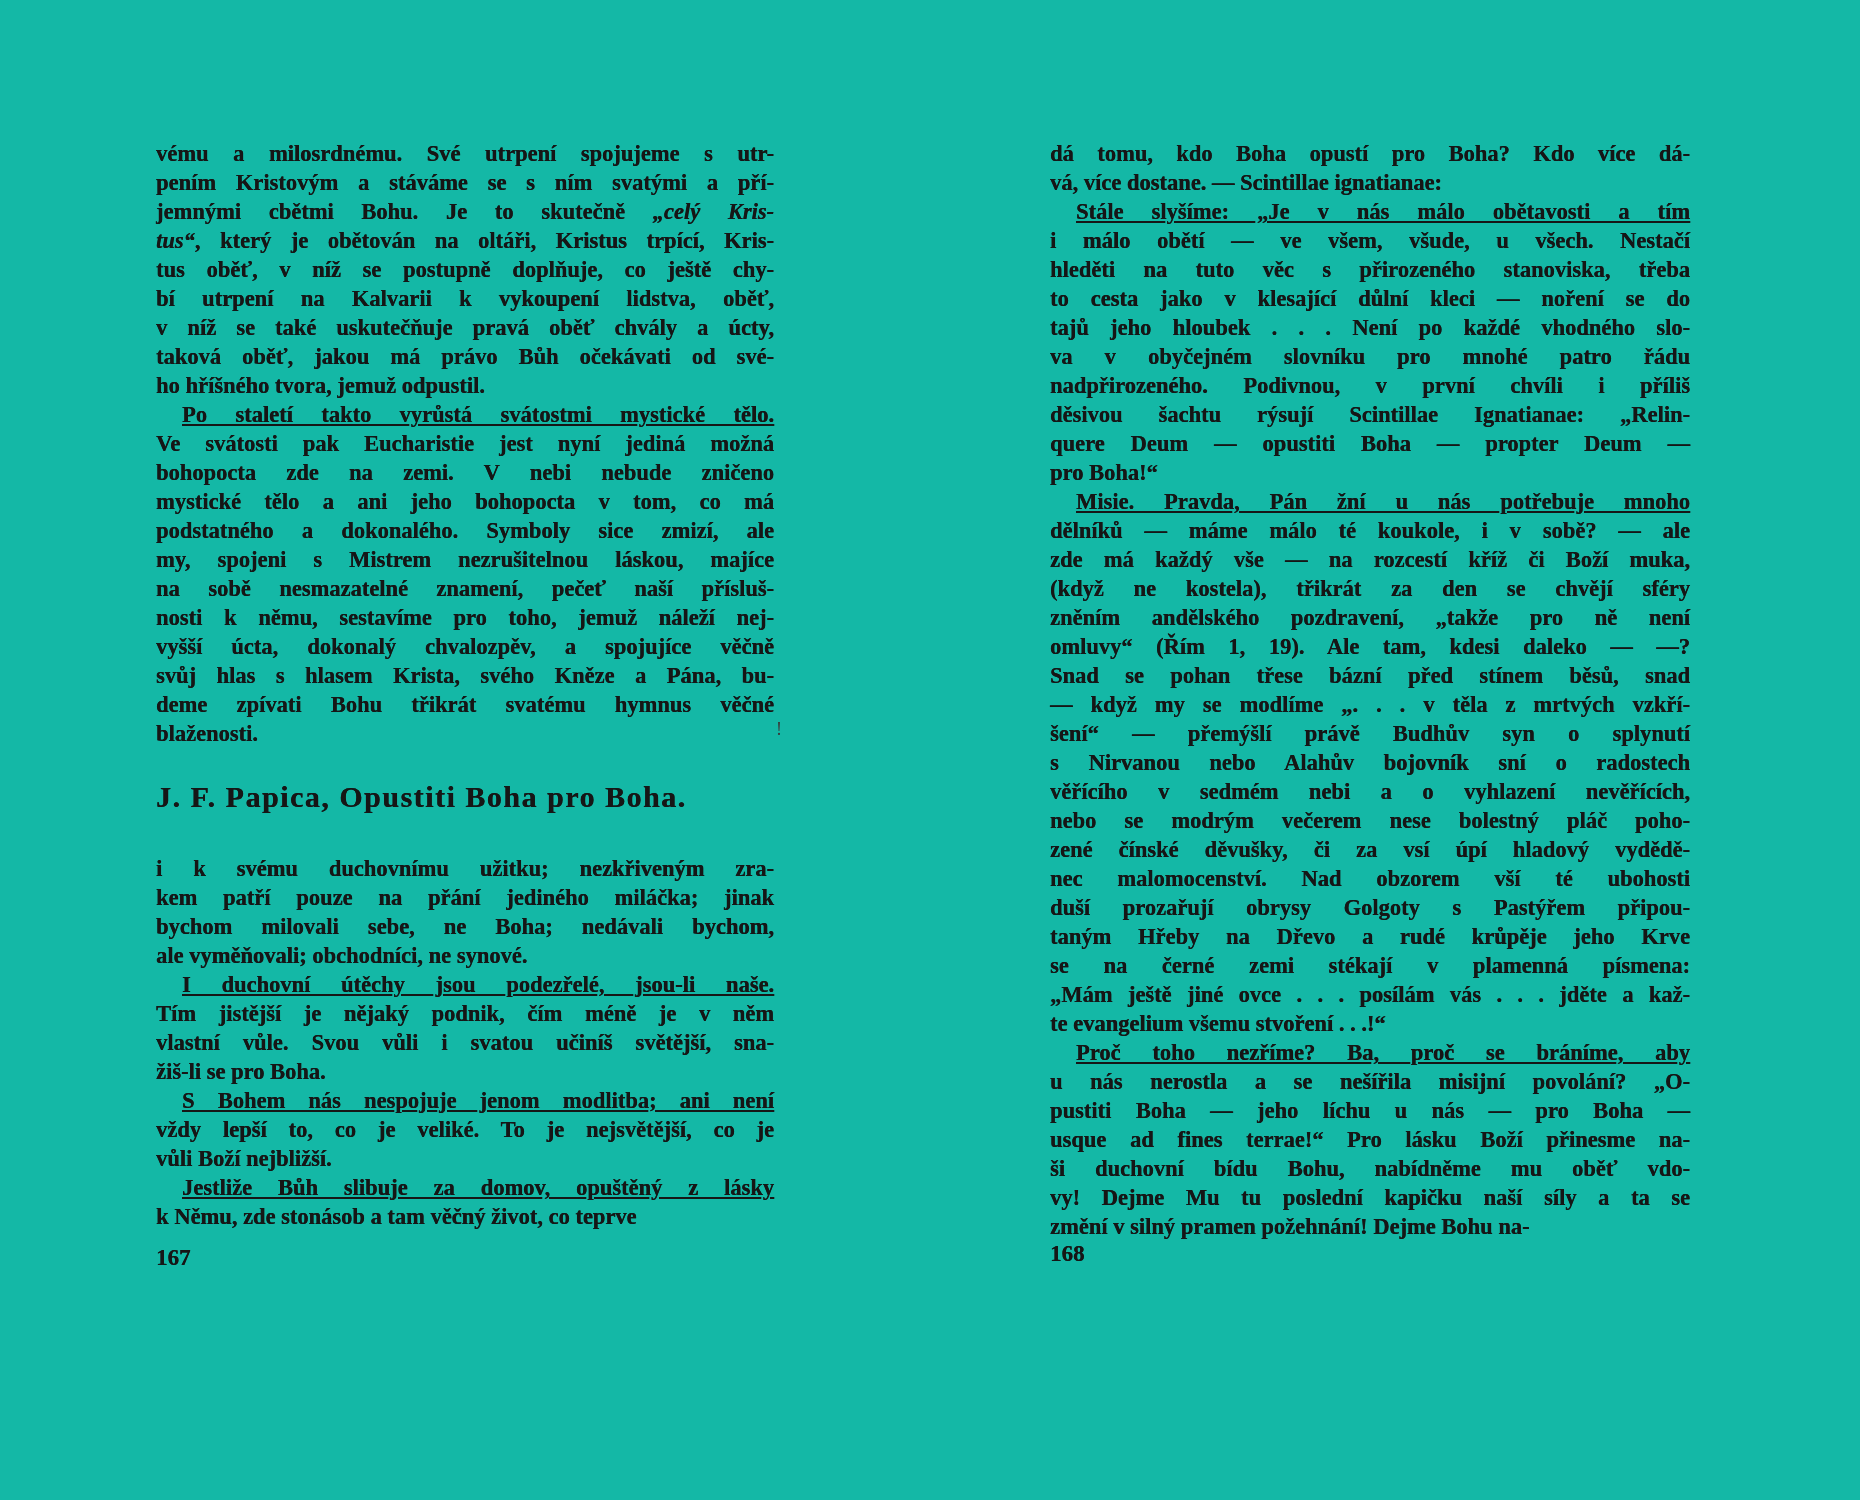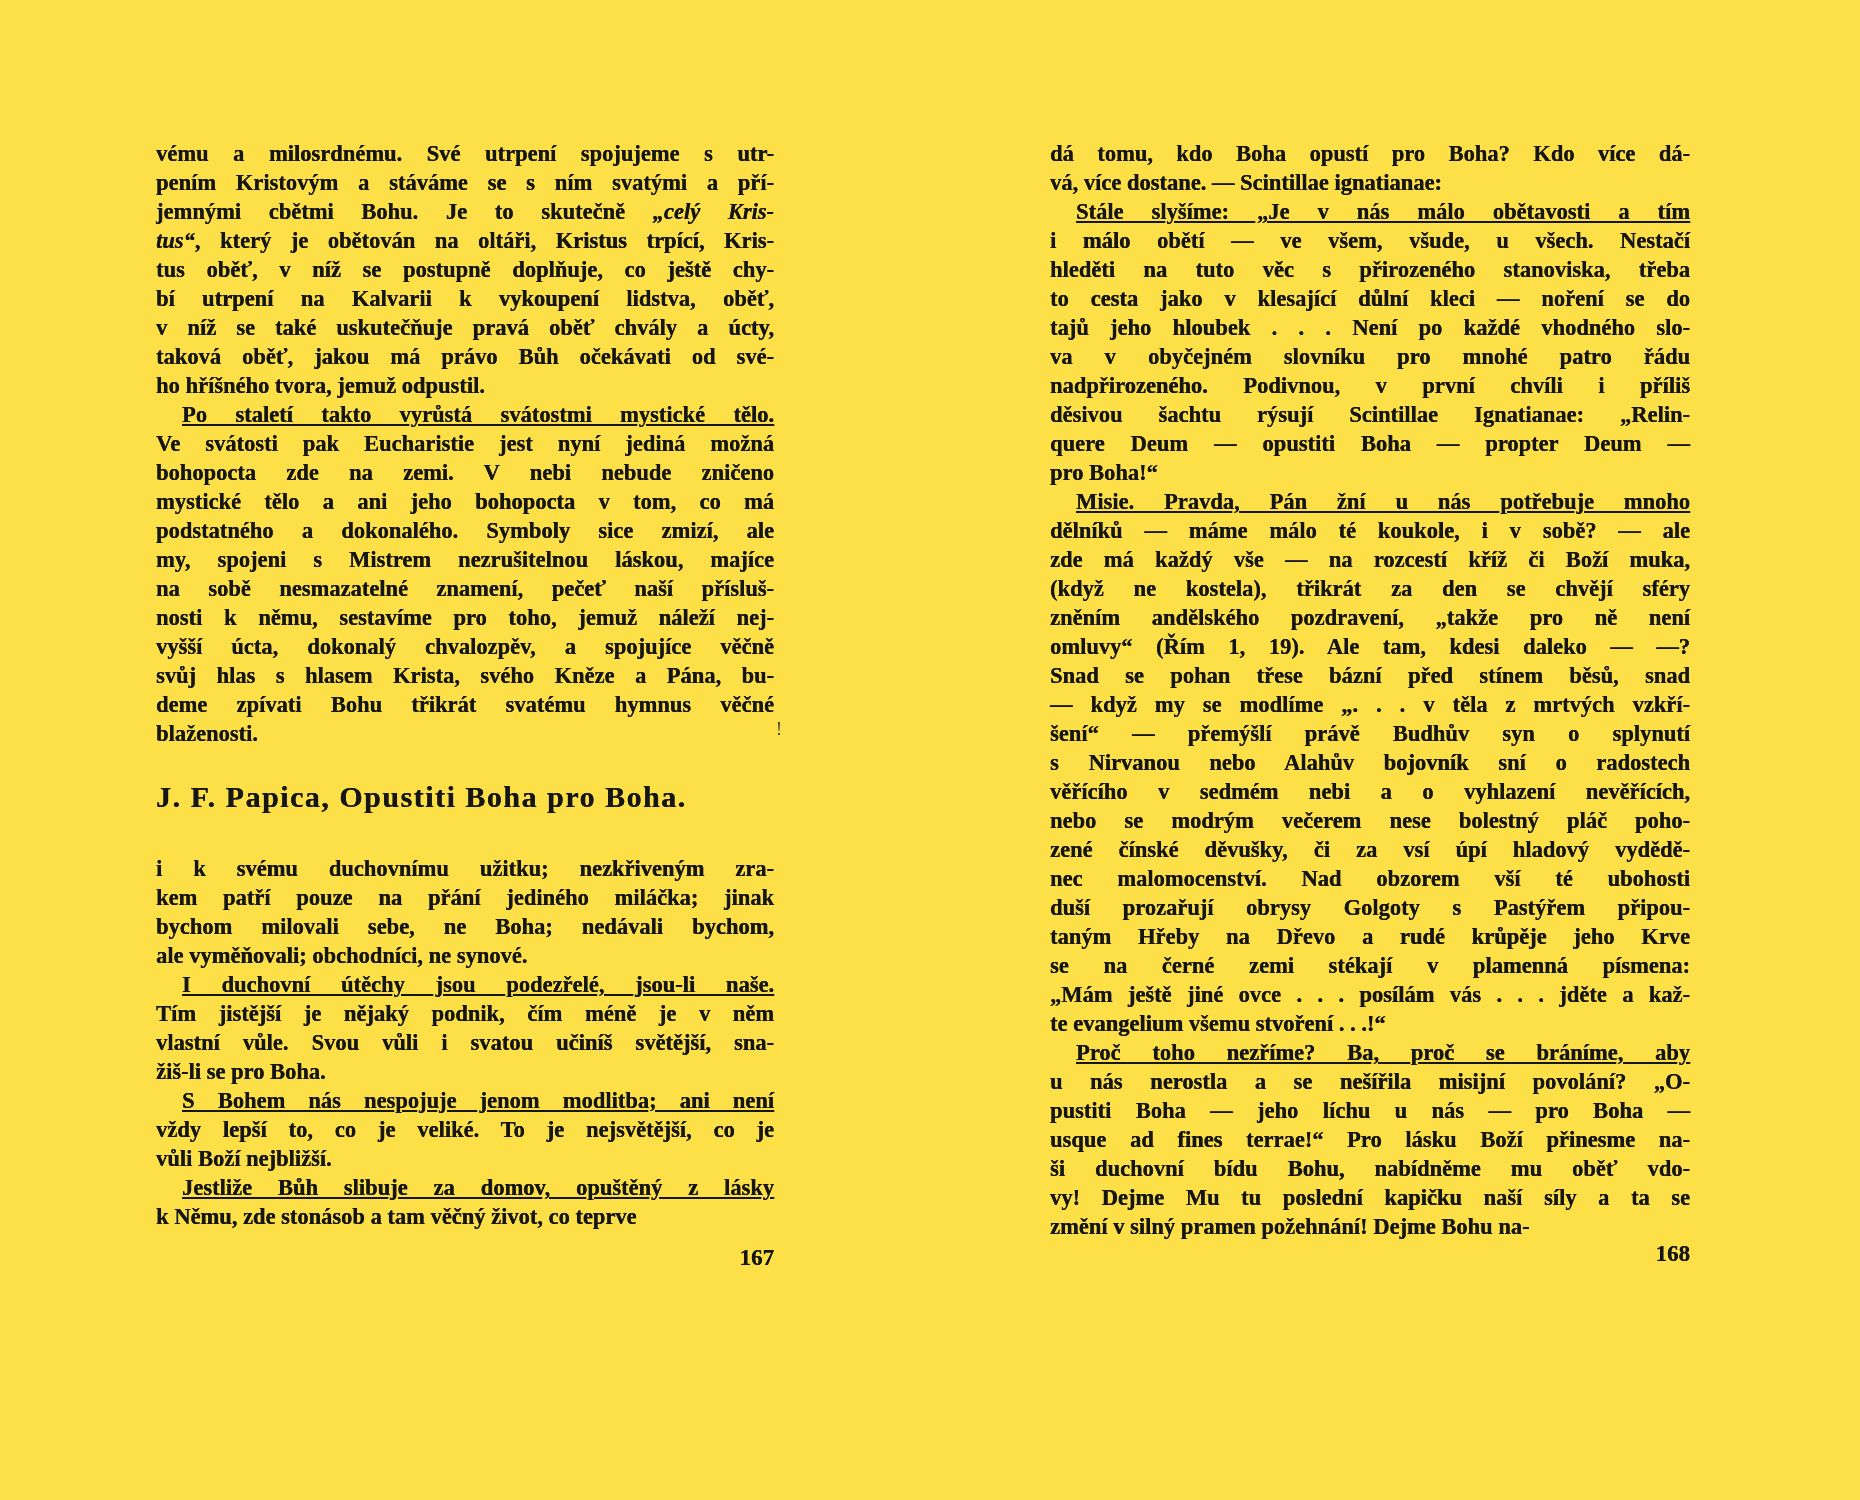--- a/index.html
+++ b/index.html
@@ -4,21 +4,21 @@
 <style>
   html,body{margin:0;padding:0;}
   body{
     width:1860px;height:1500px;
     background:#ffffff;
     font-family:"Liberation Serif","DejaVu Serif",serif;
   }
   .sheet{
     position:relative;
     width:1860px;height:1500px;
-    background:#fde047;
+    background:#14b8a6;
     overflow:hidden;
     color:#161616;
   }
   .page{
     position:absolute;
     top:139px;
   }
   #leftPage{left:156px;width:618px;}
   #rightPage{left:1050px;width:640px;}
   .para{margin:0;}
@@ -37,21 +37,21 @@
   .heading{
     margin:30px 0 38px 0;
     font-size:30px;
     line-height:38px;
     font-weight:600;
     letter-spacing:1.5px;
     white-space:nowrap;
     text-shadow:0.3px 0 0 currentColor;
   }
   .pagenum{
-    text-align:right;
+    text-align:left;
     font-size:23px;
     font-weight:600;
     text-shadow:0.3px 0 0 currentColor;
   }
   #leftPage .pagenum{margin-top:14px;}
   #rightPage .pagenum{}
   .ink-mark{
     position:absolute;
     top:580px;right:-8px;
     font-size:18px;

